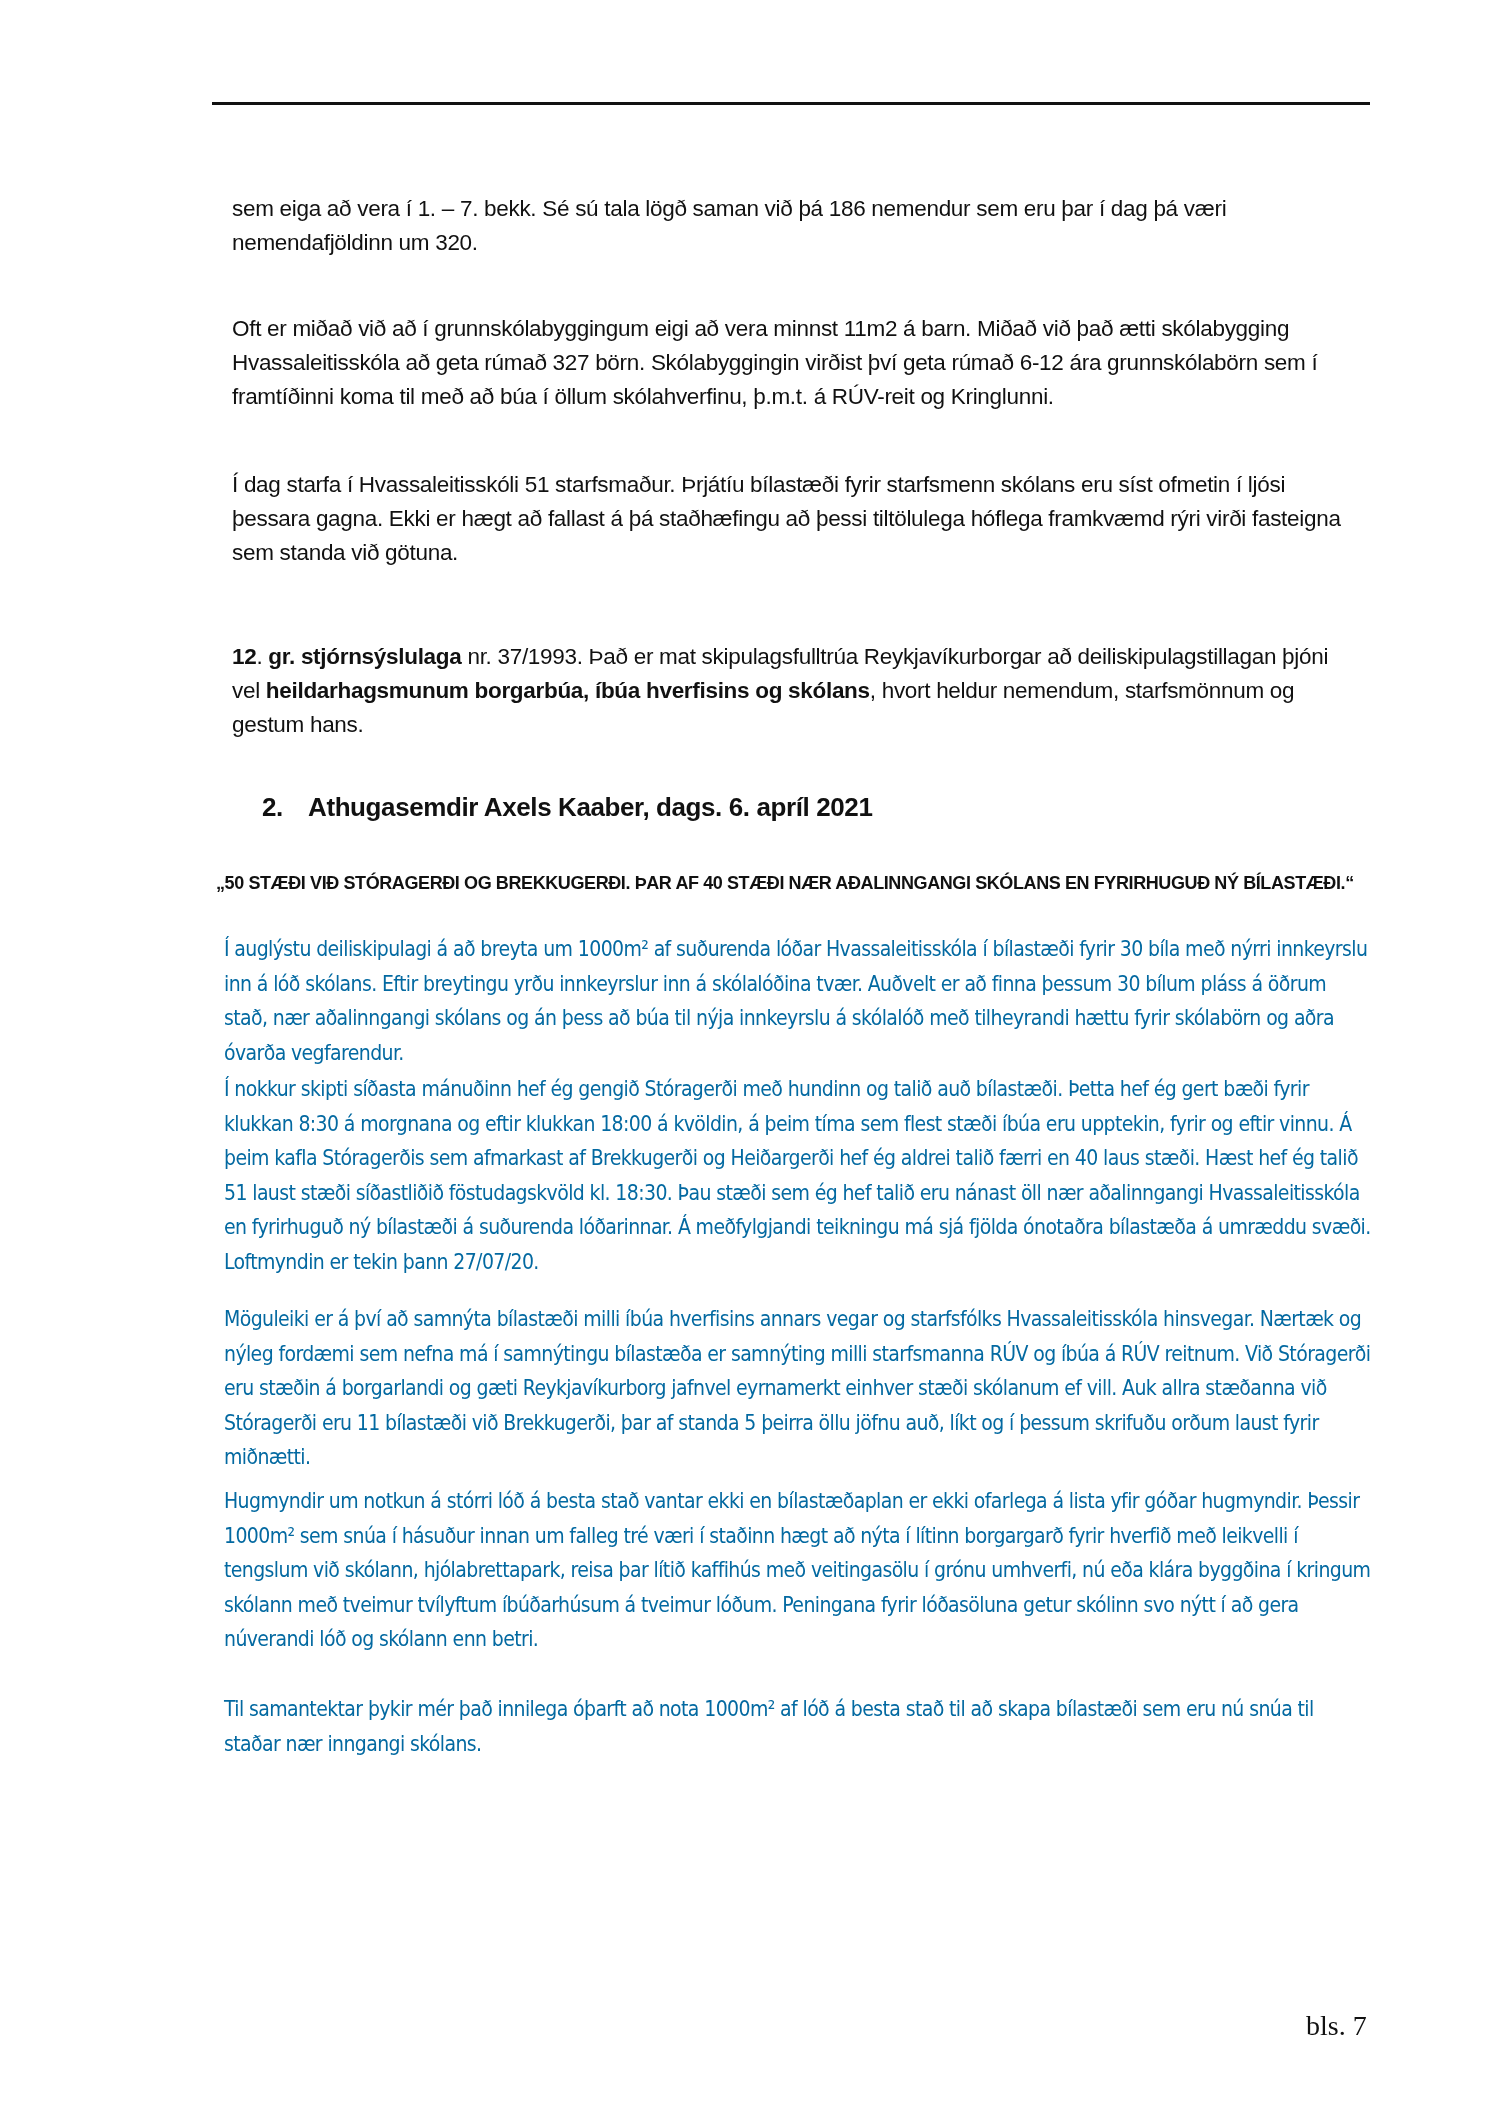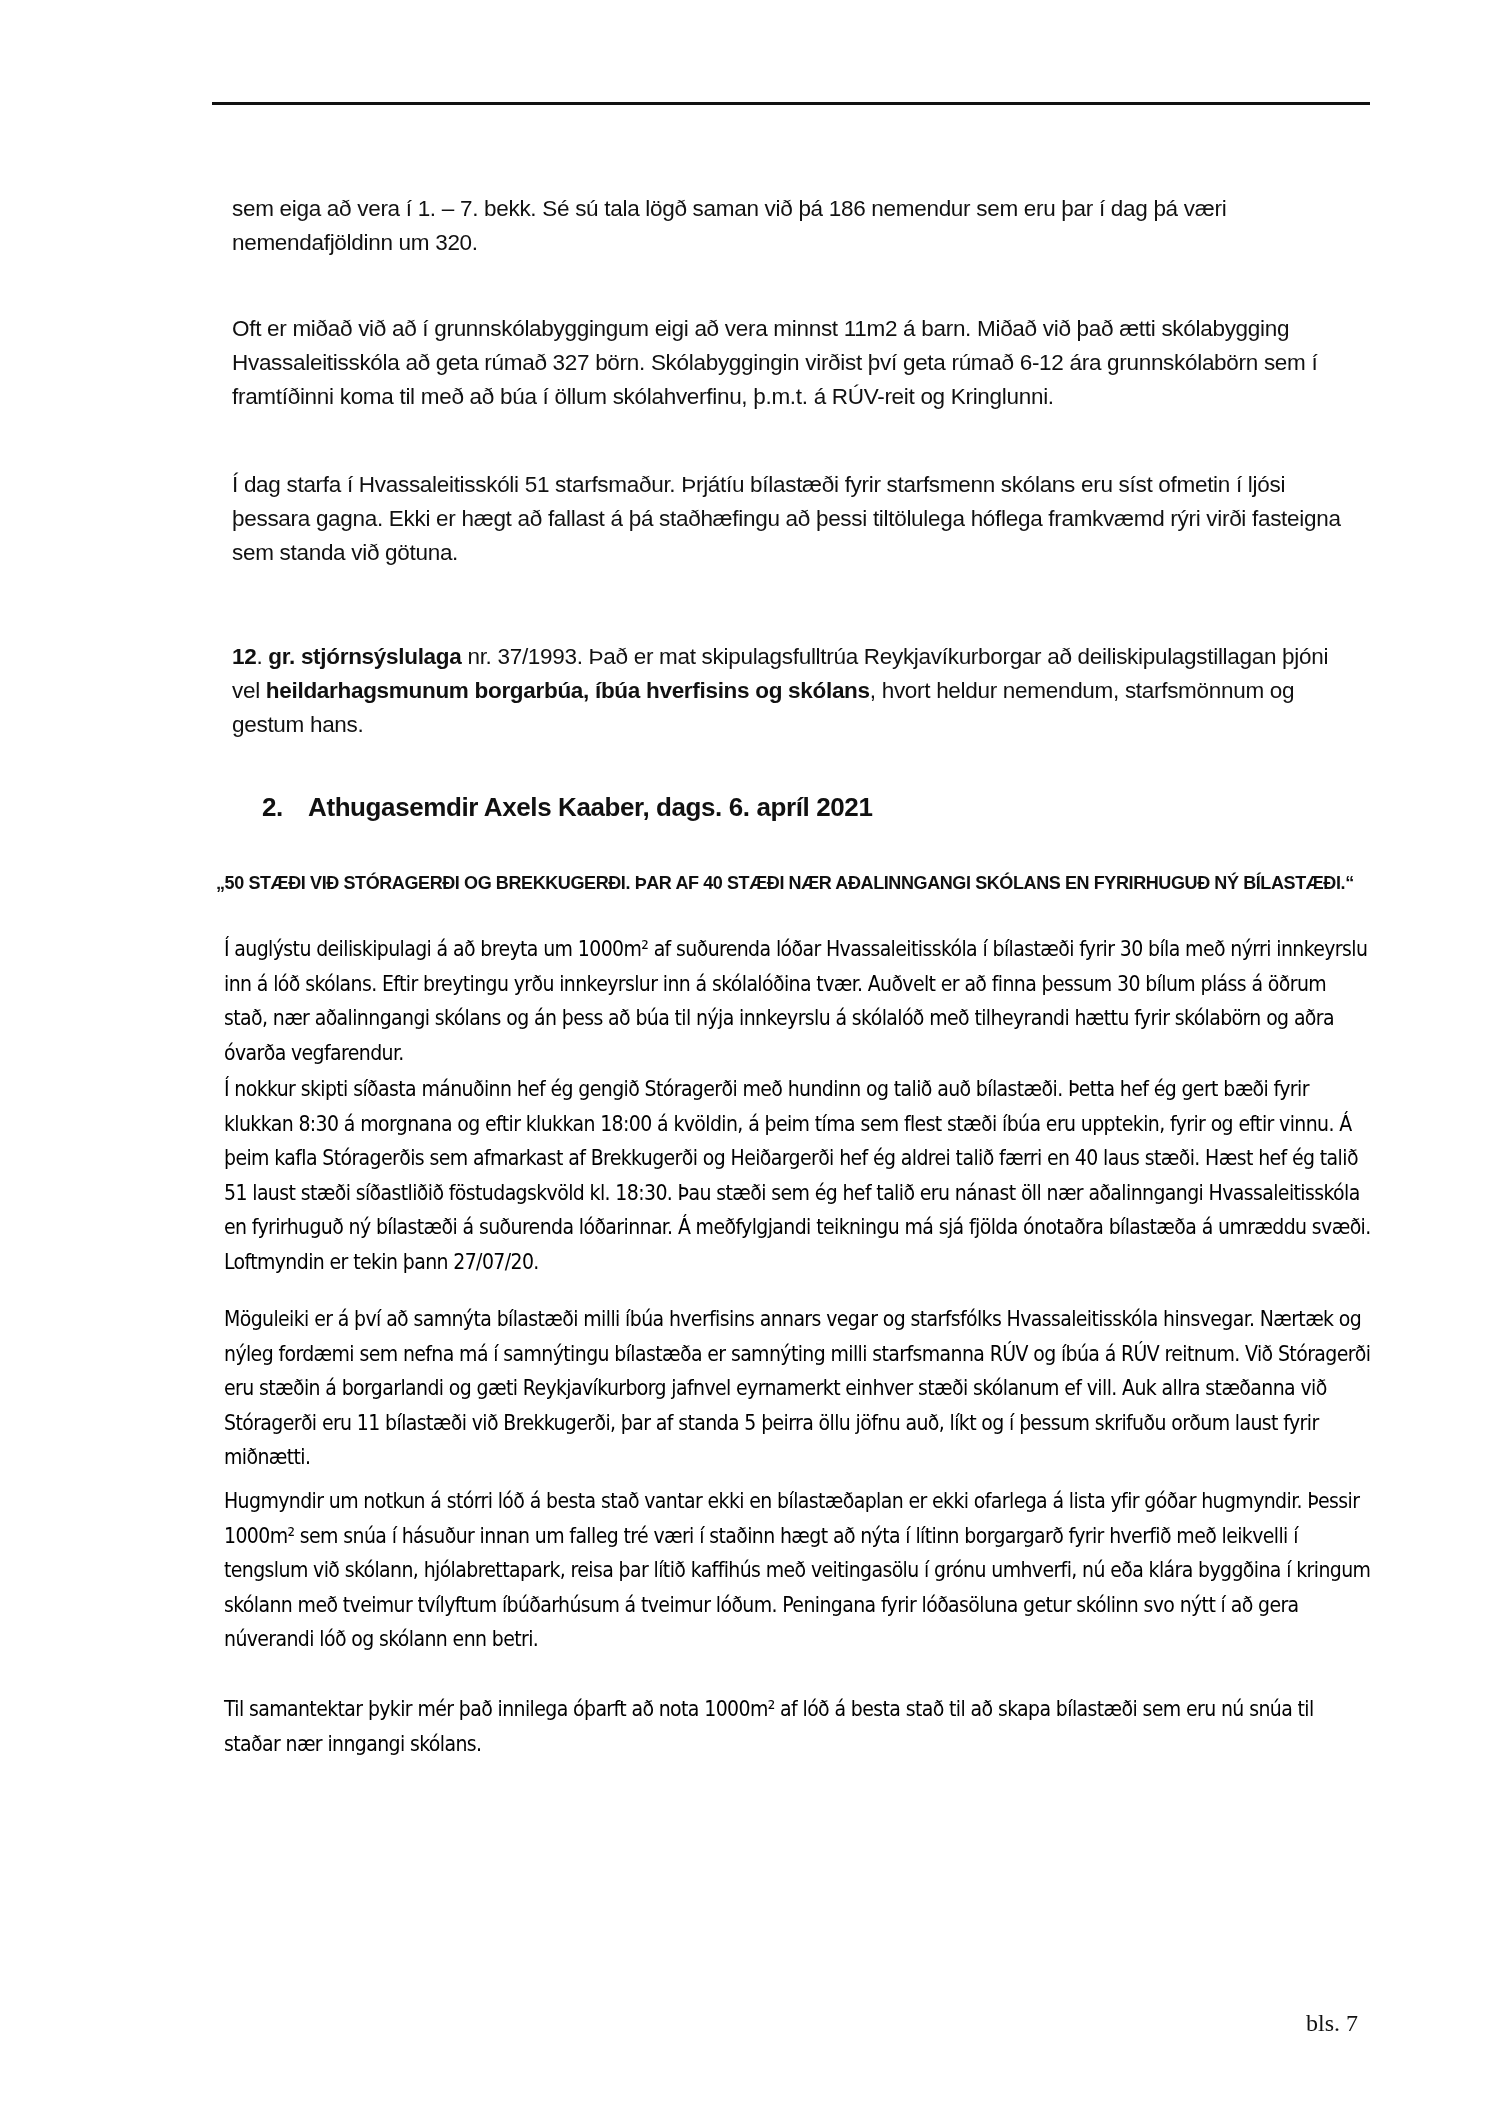--- a/index.html
+++ b/index.html
@@ -4,23 +4,23 @@
 <style>
   html, body { margin:0; padding:0; background:#ffffff; }
   body { width:1500px; height:2120px; position:relative; overflow:hidden; color:#111; }
   .rule { position:absolute; left:212px; top:102px; width:1158px; height:3px; background:#111; }
   .body-text { position:absolute; left:216px; width:1160px; font-family:"Liberation Sans", sans-serif; font-size:22.5px; line-height:34px; letter-spacing:-0.3px; }
   .body-text p { margin:16px; }
   .body-text b { font-weight:bold; }
   .heading { position:absolute; left:262px; top:792px; font-family:"Liberation Sans", sans-serif; font-size:26px; font-weight:bold; letter-spacing:-0.4px; }
   .heading .num { display:inline-block; width:46px; }
   .quote-title { position:absolute; left:216px; top:866px; width:1170px; font-family:"Liberation Sans", sans-serif; font-size:18px; font-weight:bold; line-height:34px; letter-spacing:-0.4px; }
-  .scan { position:absolute; left:224px; width:1150px; font-family:"DejaVu Sans", sans-serif; font-size:21px; line-height:34.5px; letter-spacing:-0.6px; color:#000000; font-stretch:condensed; }
+  .scan { position:absolute; left:224px; width:1150px; font-family:"DejaVu Sans", sans-serif; font-size:21px; line-height:34.5px; letter-spacing:-0.6px; color:#0369a1; font-stretch:condensed; }
   .scan p { margin:0; }
-  .page-num { position:absolute; left:1306px; top:2010px; font-family:"Liberation Serif", serif; font-size:24px; color:#111; }
+  .page-num { position:absolute; left:1306px; top:2010px; font-family:"Liberation Serif", serif; font-size:28px; color:#111; }
 </style>
 </head>
 <body>
 
 <div class="rule"></div>
 
 <div class="body-text" style="top:176px;">
   <p>sem eiga að vera í 1. – 7. bekk. Sé sú tala lögð saman við þá 186 nemendur sem eru þar í dag þá væri nemendafjöldinn um 320.</p>
 </div>
 

